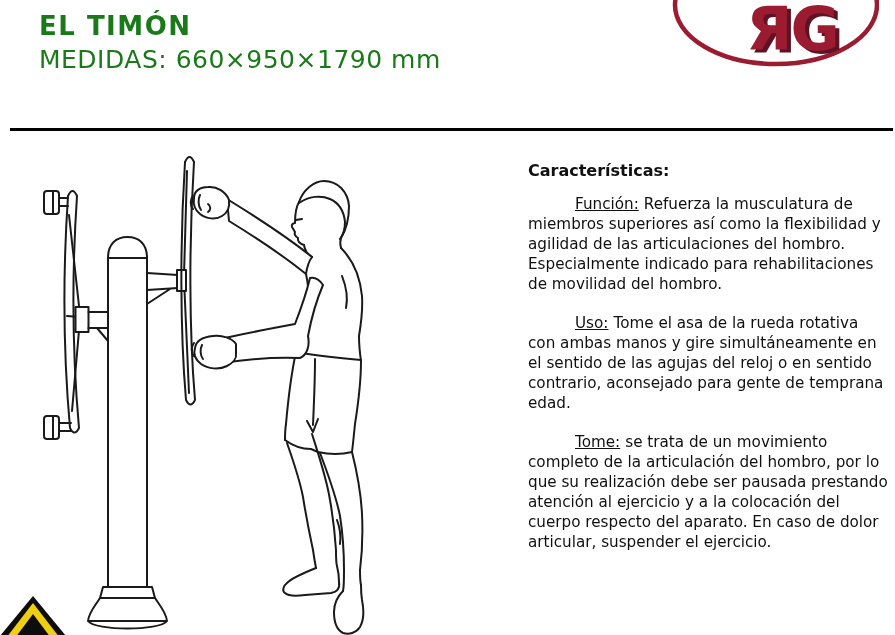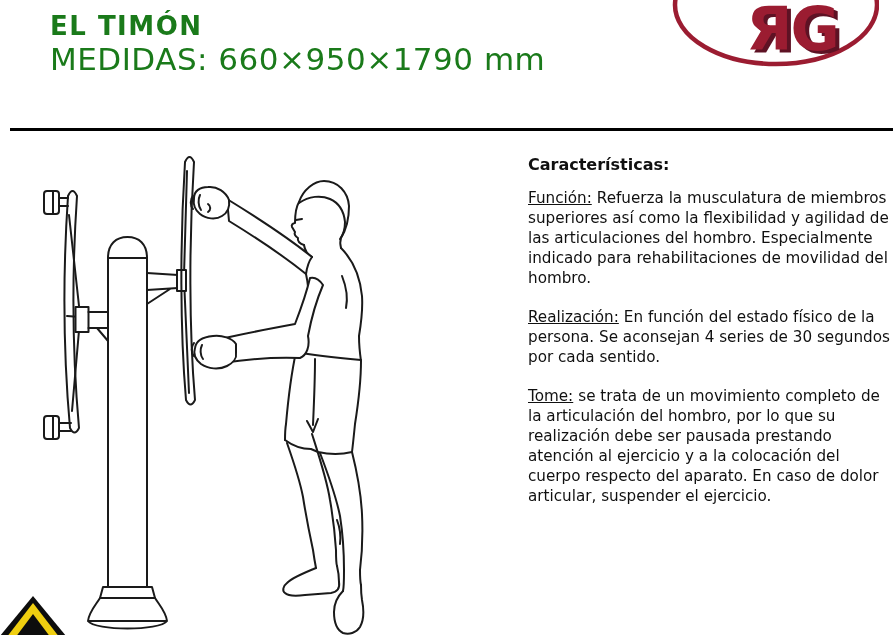--- a/index.html
+++ b/index.html
@@ -5,26 +5,26 @@
   html,body{margin:0;padding:0;}
   body{
     width:895px;height:635px;background:#ffffff;
     font-family:"DejaVu Sans", sans-serif;
     position:relative;overflow:hidden;
   }
   .page{position:absolute;inset:0;}
 
   
   .title-block{
-    position:absolute;left:50px;top:10px;
+    position:absolute;left:39px;top:10px;
     line-height:33px;
   }
   .title-main{font-size:26px;font-weight:bold;letter-spacing:1.5px;}
   .title-ref{font-size:26px;font-weight:bold;letter-spacing:1px;}
-  .title-dims{font-size:31px;font-weight:normal;letter-spacing:0.5px;}
+  .title-dims{font-size:25px;font-weight:normal;letter-spacing:0.5px;}
 
   .logo{position:absolute;right:16px;top:0;width:215px;height:78px;overflow:hidden;}
   .logo svg{display:block;}
   .logo text{
     font-family:"DejaVu Sans", sans-serif;
     font-weight:bold;font-size:60px;letter-spacing:-2px;
   }
 
   .rule{position:absolute;left:10px;right:2px;top:128px;height:3px;background:#000;}
 
@@ -33,26 +33,26 @@
   .illustration svg{display:block;}
   .ln{fill:none;stroke:#1a1a1a;stroke-width:2;stroke-linecap:round;stroke-linejoin:round;}
   .ln-fill{fill:#ffffff;stroke:#1a1a1a;stroke-width:2;stroke-linecap:round;stroke-linejoin:round;}
 
   
   .specs{
     position:absolute;left:528px;top:148px;width:362px;
     color:#101010;
   }
   .specs h3{
-    margin:7px 0 14px 0;font-size:16px;font-weight:bold;
+    margin:13px 0 14px 0;font-size:16px;font-weight:bold;
   }
   .specs p{
     margin:0 0 19px 0;font-size:15.2px;line-height:20px;
   }
-  .lead{text-decoration:underline;margin-right:5px;}
+  .lead{text-decoration:underline;margin-right:5px;margin-left:47px;}
 </style>
 </head>
 <body>
 
 <div class="page">
 
   <header>
     <div class="title-block" style="color: rgb(26, 122, 26);">
       <div class="title-main">EL TIMÓN</div>
       <div class="title-dims">MEDIDAS: 660×950×1790 mm</div>
@@ -145,19 +145,19 @@
         <polygon points="33,471 12,499 54,499" fill="#0d0d0d"></polygon>
       </g>
     </svg>
   </figure>
 
   <aside class="specs">
     <h3>Características:</h3>
 
     <p><span class="lead">Función:</span><span>Refuerza la musculatura de miembros superiores así como la flexibilidad y agilidad de las articulaciones del hombro. Especialmente indicado para rehabilitaciones de movilidad del hombro.</span></p>
 
+    <p><span class="lead">Uso:</span><span>Tome el asa de la rueda rotativa con ambas manos y gire simultáneamente en el sentido de las agujas del reloj o en sentido contrario, aconsejado para gente de temprana edad.</span></p>
 
-    <p><span class="lead">Realización:</span><span>En función del estado físico de la persona. Se aconsejan 4 series de 30 segundos por cada sentido.</span></p>
 
     <p><span class="lead">Tome:</span><span>se trata de un movimiento completo de la articulación del hombro, por lo que su realización debe ser pausada prestando atención al ejercicio y a la colocación del cuerpo respecto del aparato. En caso de dolor articular, suspender el ejercicio.</span></p>
   </aside>
 
 </div>
 
 </body></html>

